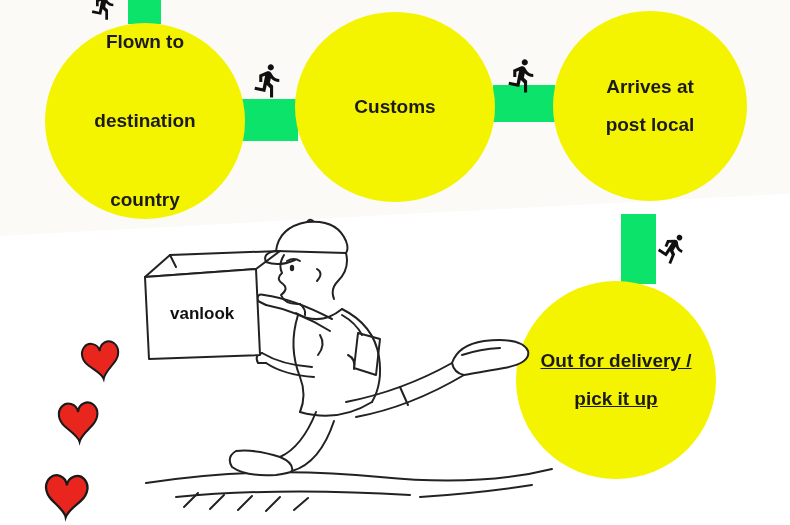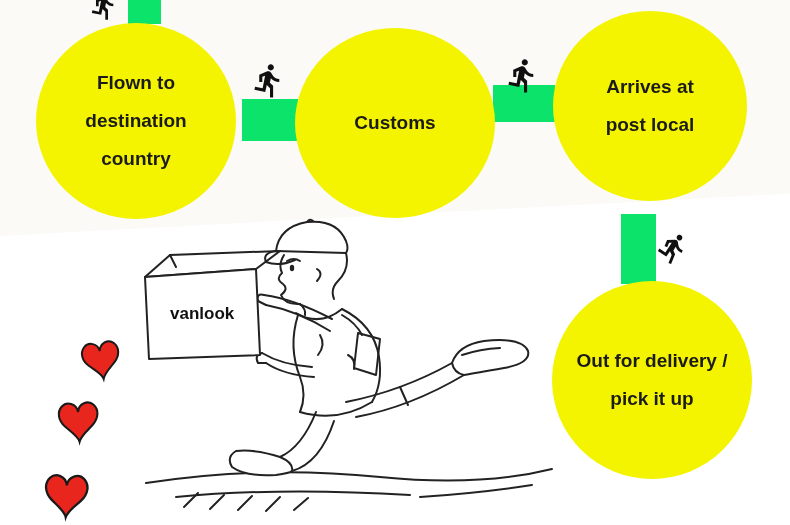--- a/index.html
+++ b/index.html
@@ -24,24 +24,24 @@
   .g2{left:493px;top:85px;width:62px;height:37px;}
   .g3{left:621px;top:214px;width:35px;height:70px;}
   .circle{
     position:absolute;border-radius:50%;
     background:var(--yellow,#f4f400);
     display:flex;flex-direction:column;justify-content:center;align-items:center;
     text-align:center;
     font-size:19px;line-height:38px;font-weight:600;
     color:var(--ink,#1b1b1b);
   }
-  .c1{left:36px;top:23px;width:200px;height:196px;}
-  .c2{left:295px;top:28px;width:200px;height:190px;}
+  .c1{left:45px;top:23px;width:200px;height:196px;justify-content:space-between;}
+  .c2{left:295px;top:12px;width:200px;height:190px;}
   .c3{left:553px;top:11px;width:194px;height:190px;}
-  .c4{left:552px;top:281px;width:200px;height:198px;}
+  .c4{left:516px;top:281px;width:200px;height:198px;text-decoration:underline;}
   .runner{position:absolute;fill:#101010;}
   .r0{left:88px;top:-11px;width:32px;height:32px;}
   .r1{left:250px;top:62px;width:37px;height:37px;}
   .r2{left:504px;top:57px;width:37px;height:37px;}
   .r3{left:656px;top:231px;width:34px;height:34px;transform:rotate(22deg);}
   .heart{position:absolute;}
   .h1{left:76px;top:336px;width:50px;height:47px;transform:rotate(-8deg);}
   .h2{left:52px;top:396px;width:53px;height:50px;transform:rotate(-3deg);}
   .h3{left:38px;top:460px;width:57px;height:70px;transform:rotate(2deg);}
   .sketch{position:absolute;left:80px;top:205px;width:500px;height:320px;}

